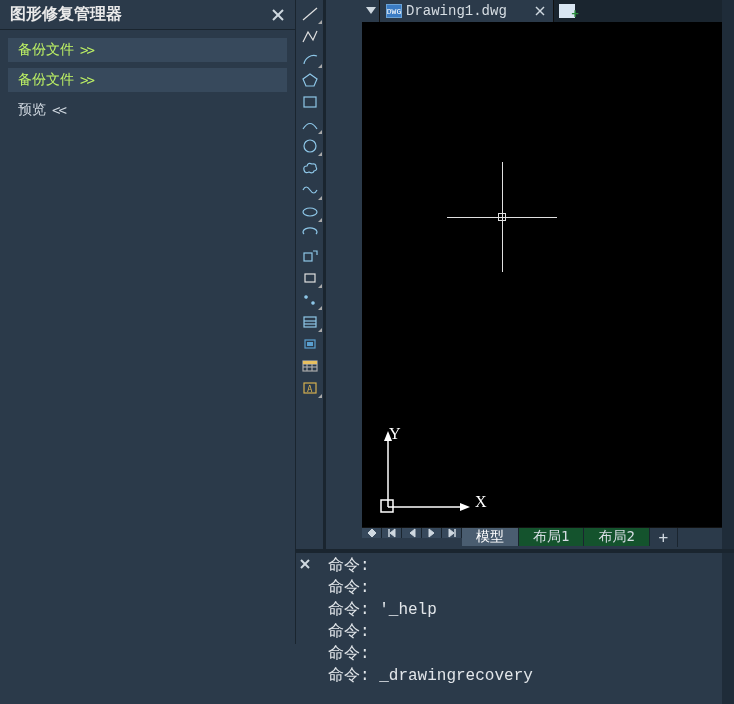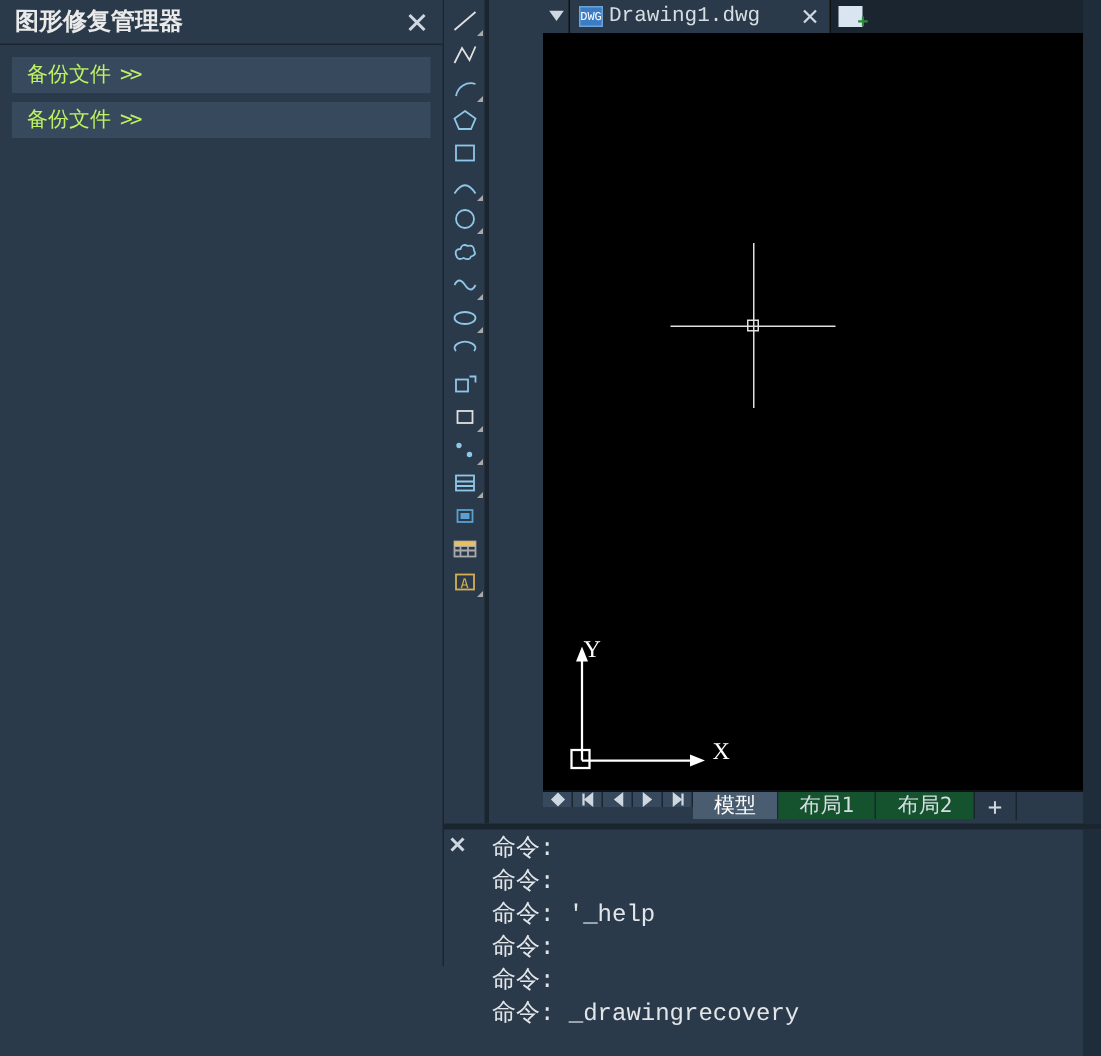--- a/index.html
+++ b/index.html
@@ -278,20 +278,24 @@
     </div>
   </div>
   <div class="sidebar-body">
     <div class="panel-row">
       <span>备份文件</span>
       <span class="chev">&gt;&gt;</span>
     </div>
     <div class="panel-row">
       <span>备份文件</span>
       <span class="chev">&gt;&gt;</span>
+    </div>
+    <div class="panel-row-plain">
+      <span>预览</span>
+      <span class="chev">&lt;&lt;</span>
     </div>
   </div>
 </div>
 
 <div class="main">
   <div class="workspace">
 
     <div class="toolbar">
       <div class="tool-btn white">
           <svg width="18" height="16">

